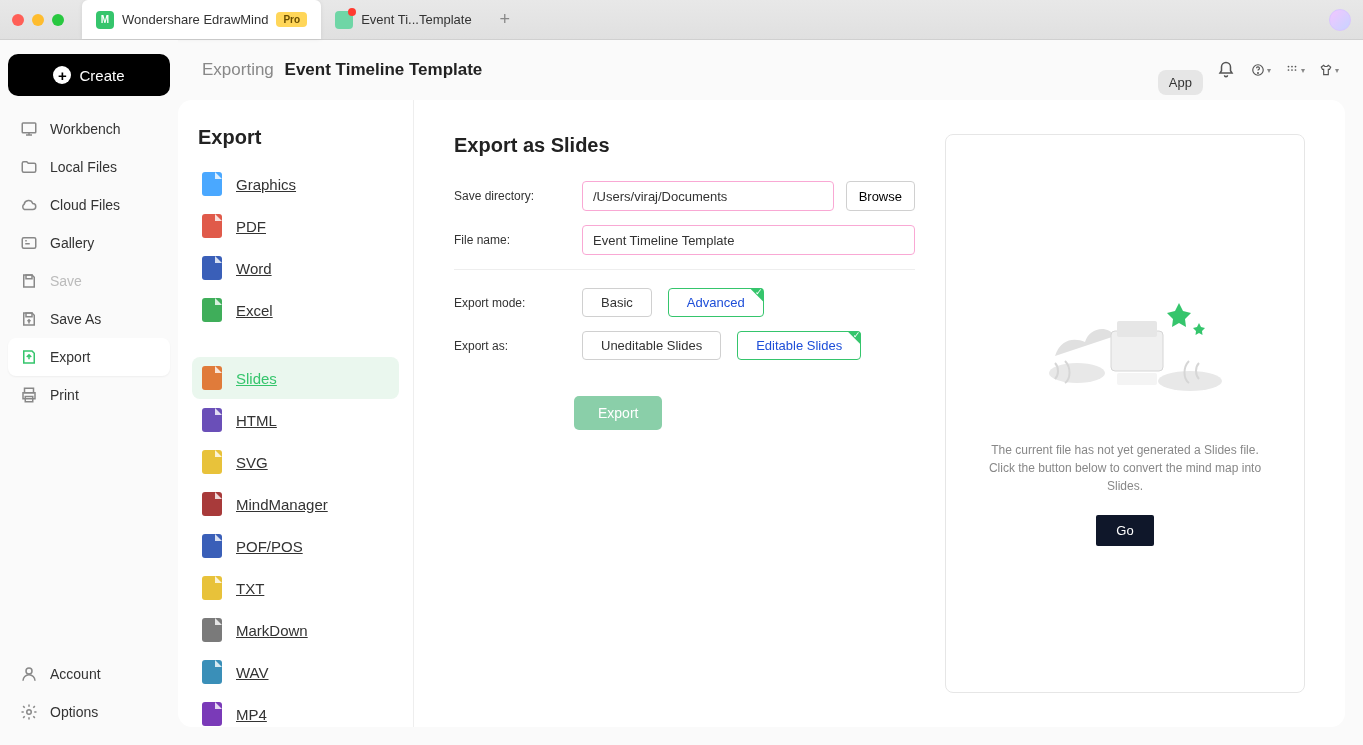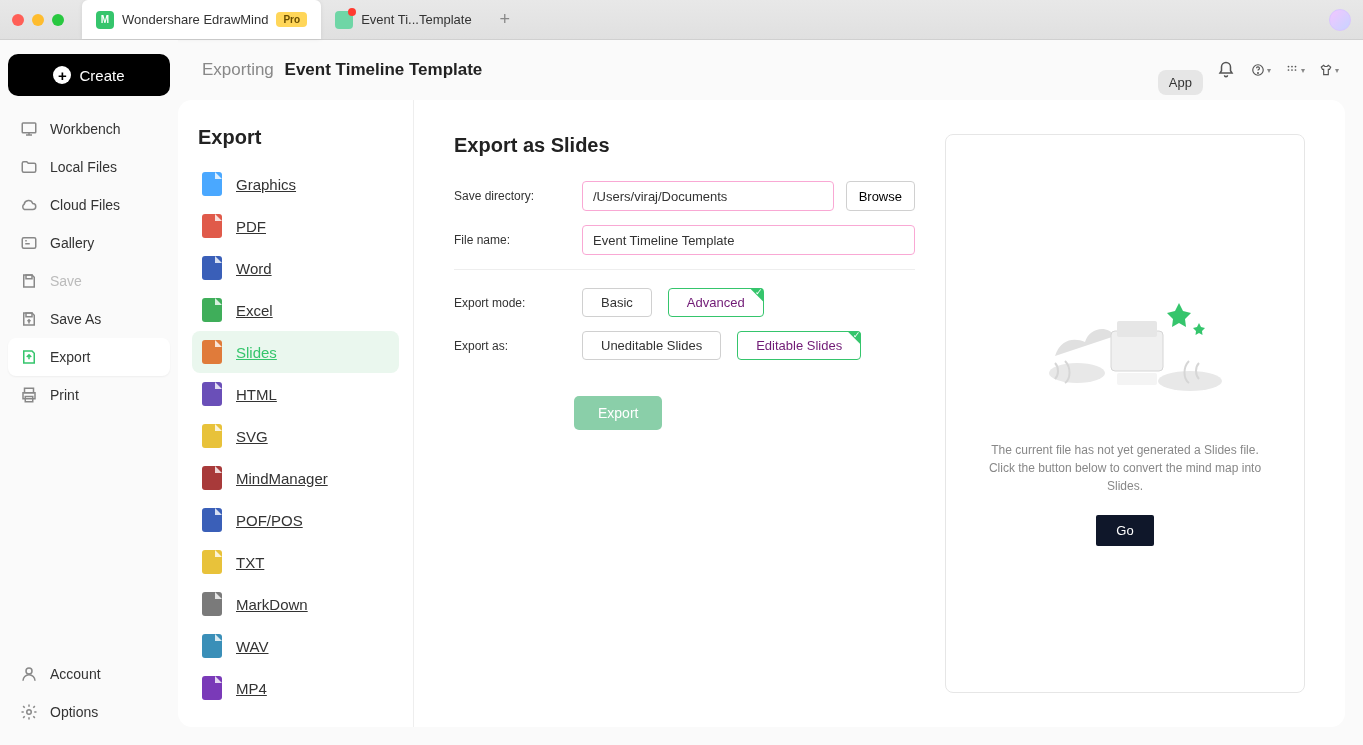--- a/index.html
+++ b/index.html
@@ -42,36 +42,36 @@
 .topbar-right { margin-left:auto; display:flex; align-items:center; gap:14px; }
 .app-chip { background:#e6e6e6; padding:5px 11px; border-radius:8px; font-size:13px; color:#333; cursor:pointer;margin-top:25px; }
 .tb-icon { width:20px; height:20px; color:#555; cursor:pointer; display:flex;align-items:center;gap:2px; }
 .tb-icon .caret { font-size:8px; color:#888; }
 
 
 .panel { flex:1; margin:0 18px 18px 0; background:#fff; border-radius:14px; display:flex; overflow:hidden; }
 .export-list { width:236px; border-right:1px solid #eee; padding:26px 14px 14px 14px; }
 .export-list h2 { font-size:20px; font-weight:700; color:#222; margin:0 0 14px 6px; }
 .fmt { display:flex; align-items:center; gap:14px; padding:9px 10px; border-radius:8px; font-size:15px; color:#333; cursor:pointer;text-decoration:underline; }
-.fmt.selected { background:#eaf7ee; color:#35c56c; }
+.fmt.selected { background:#eaf7ee; color:#35c56c;margin-top:26px; }
 .doc-icon { width:20px; height:24px; border-radius:3px 3px 3px 3px; position:relative; }
 .doc-icon::before { content:""; position:absolute; top:0; right:0; width:7px; height:7px; background:rgba(255,255,255,.8); clip-path: polygon(0 0,100% 100%,0 100%); }
 .di-blue{background:#4aa8ff;} .di-red{background:#e05a4a;} .di-dblue{background:#3a5fb8;} .di-green{background:#3fae5a;} .di-orange{background:#e07b3a;} .di-purple{background:#6a4fb8;} .di-yellow{background:#e8c23a;} .di-maroon{background:#a83a3a;} .di-grey{background:#7a7a7a;} .di-teal{background:#3a8fb8;} .di-vio{background:#7a3ab8;}
 
 .form-area { flex:1; padding:34px 40px; display:flex; gap:30px; }
 .form-left { flex:1; max-width:500px; }
 .form-left h3 { font-size:20px; font-weight:700; color:#222; margin-bottom:24px; }
 .form-row { display:flex; align-items:center; margin-bottom:14px; gap:12px; }
 .form-row label { width:116px; font-size:12px; color:#333; }
 .form-row input[type=text] { flex:1; height:30px; border:1px solid #f9a8d4; border-radius:4px; padding:0 10px; font-size:13px; color:#333; }
 .browse-btn { height:30px; padding:0 12px; border:1px solid #d0d0d0; background:#fff; border-radius:4px; font-size:13px; cursor:pointer; }
 .divider { height:1px; background:#eee; margin:14px 0 18px; }
 .seg { display:flex; gap:16px; }
 .seg-btn { padding:6px 18px; border:1px solid #d0d0d0; background:#fff; border-radius:4px; font-size:13px; cursor:pointer; position:relative; color:#333; }
-.seg-btn.sel { border-color:#35c56c; color:#701a75; }
+.seg-btn.sel { border-color:#35c56c; color:#1d4ed8; }
 .seg-btn.sel::after { content:""; position:absolute; top:-1px; right:-1px; width:14px; height:14px; background:#35c56c; clip-path: polygon(0 0,100% 0,100% 100%); border-top-right-radius:4px; }
 .seg-btn.sel::before { content:"✓"; position:absolute; top:-2px; right:0px; color:#fff; font-size:9px; z-index:1; }
 .export-action { margin-top:22px; margin-left:120px; background:#8acfa9; border:none; color:#fff; padding:9px 24px; border-radius:5px; font-size:14px; cursor:pointer; }
 
 .preview { width:360px; border:1px solid #e6e6e6; border-radius:8px; padding:20px; display:flex; flex-direction:column; align-items:center; justify-content:center; }
 .preview-img { width:220px; height:160px; margin:100px 0 20px; position:relative; }
 .preview-text { font-size:12px; color:#888; text-align:center; line-height:1.5; max-width:280px; margin-bottom:20px; }
 .go-btn { background:#0f172a; color:#fff; border:none; padding:8px 20px; border-radius:2px; font-size:13px; cursor:pointer; margin-bottom:120px; }
 
 svg { display:block; }

